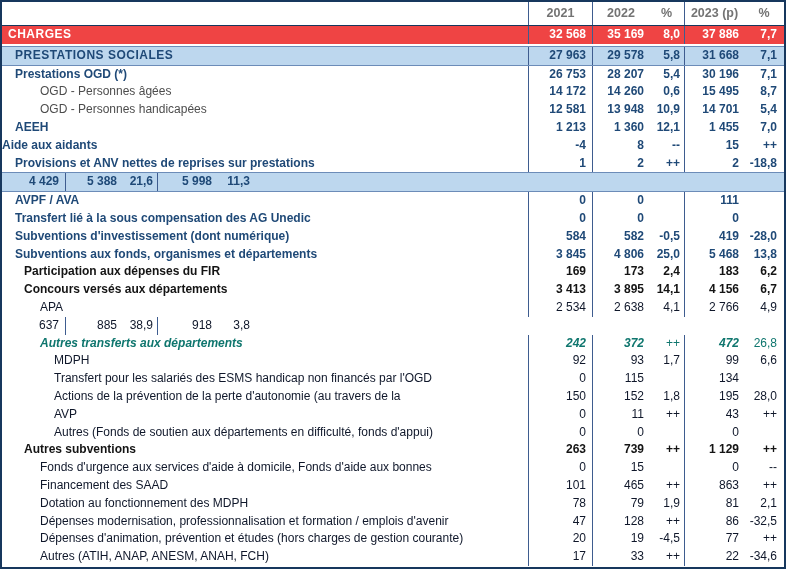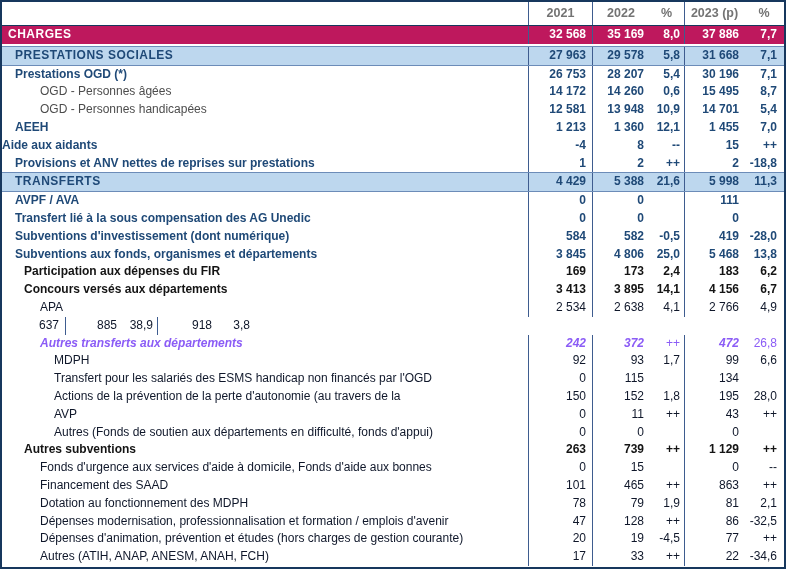--- a/index.html
+++ b/index.html
@@ -17,30 +17,30 @@
   .c1{width:64px;border-right:1px solid #3E5C8F;padding-right:6px;}
   .c2{width:56px;padding-right:5px;}
   .c3{width:36px;border-right:1px solid #3E5C8F;padding-right:4px;}
   .c4{width:59px;padding-right:5px;}
   .c5{width:40px;padding-right:7px;}
 
   .hdr{height:23px;line-height:23px;border-bottom:1px solid #17375D;
        font-weight:bold;color:#737373;font-size:12.5px;}
   .hdr .val{text-align:center;padding-right:0;}
 
-  .r-main{background:#be185d;color:#fff;font-weight:bold;border-bottom:2px solid #fff;justify-content:center;}
+  .r-main{background:#ef4444;color:#fff;font-weight:bold;border-bottom:2px solid #fff;justify-content:center;}
   .r-main .lab{letter-spacing:.5px;}
   .r-sec{background:#BDD7EE;color:#1F4977;font-weight:bold;
          border-top:1px solid #6C8CB8;border-bottom:1px solid #6C8CB8;}
   .r-sec .lab{letter-spacing:.5px;}
   .r-blue{color:#1F4977;font-weight:bold;}
   .r-grey .lab{color:#4d4d4d;font-weight:normal;}
   .r-grey .val{color:#1F4977;font-weight:bold;}
   .r-bold{color:#141414;font-weight:bold;}
-  .r-bi{color:#8b5cf6;}
+  .r-bi{color:#0f766e;}
   .r-bi .lab{font-weight:bold;font-style:italic;}
   .r-bi .v-year{font-weight:bold;font-style:italic;}
   .r-plain{color:#0f172a;}
 </style>
 </head>
 <body>
 
 <div class="tbl">
   <div class="row hdr">
     <div class="lab"></div>
@@ -117,21 +117,20 @@
   <div class="row r-blue">
     <div class="lab" style="padding-left: 13px;">Provisions et ANV nettes de reprises sur prestations</div>
     <div class="val v-year c1">1</div>
     <div class="val v-year c2">2</div>
     <div class="val v-pct c3">++</div>
     <div class="val v-year c4">2</div>
     <div class="val v-pct c5">-18,8</div>
   </div>
 
   <div class="row r-sec">
-    <div class="lab" style="padding-left: 13px;">TRANSFERTS</div>
     <div class="val v-year c1">4 429</div>
     <div class="val v-year c2">5 388</div>
     <div class="val v-pct c3">21,6</div>
     <div class="val v-year c4">5 998</div>
     <div class="val v-pct c5">11,3</div>
   </div>
 
   <div class="row r-blue">
     <div class="lab" style="padding-left: 13px;">AVPF / AVA</div>
     <div class="val v-year c1">0</div>

